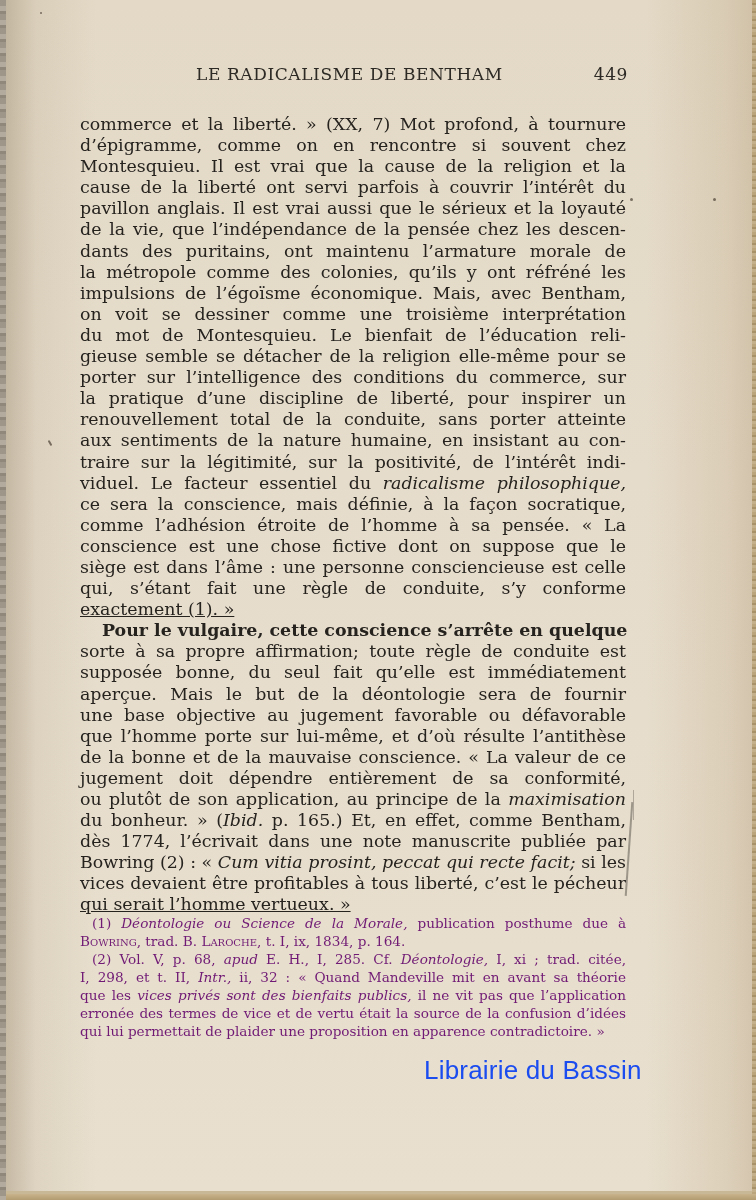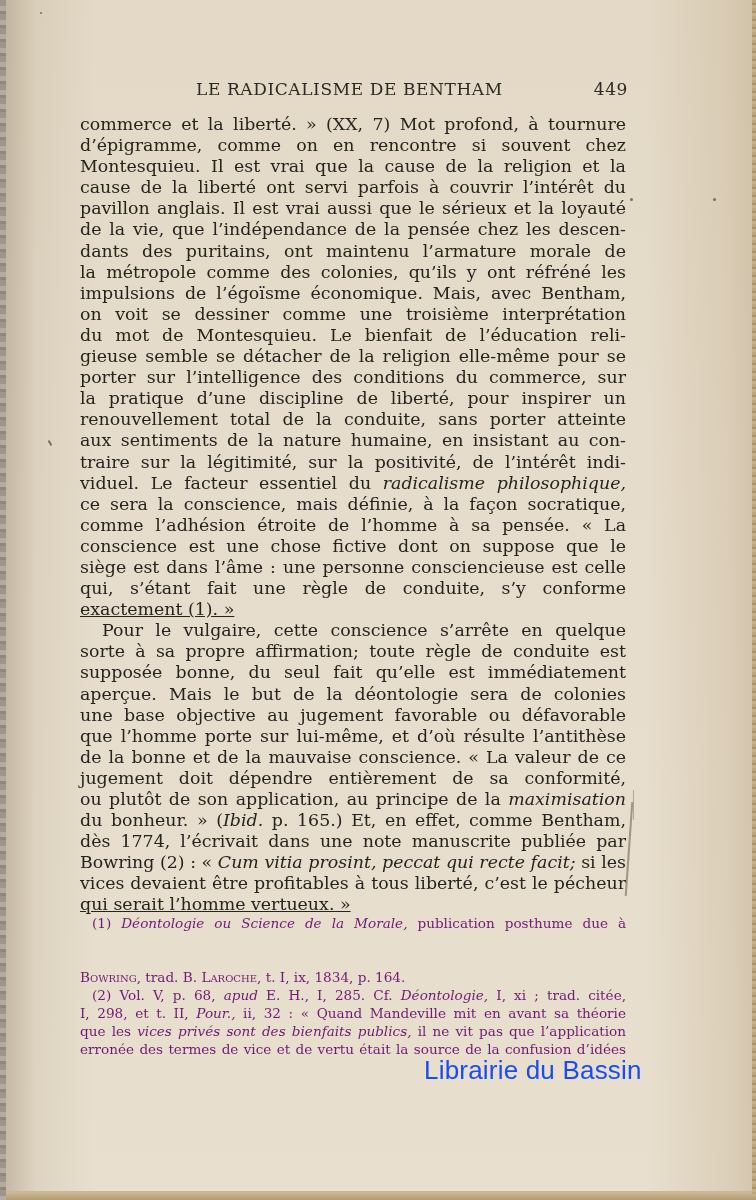--- a/index.html
+++ b/index.html
@@ -23,35 +23,35 @@
     position:absolute; left:6px; right:0; bottom:0; height:6px;
     background:linear-gradient(180deg,#c7b38c,#b29b71);
   }
   .left-strip {
     position:absolute; left:0; top:0; width:6px; height:1200px;
     background:repeating-linear-gradient(180deg,#9e9688 0 6px,#b3ab9d 6px 11px,#8f887b 11px 14px);
   }
   .header {
     position:absolute; top:64px; left:196px; width:432px;
     display:flex; justify-content:space-between; align-items:baseline;
-    color:#2d2a25; font-size:17px; letter-spacing:0.6px;margin-top:15px;
+    color:#2d2a25; font-size:17px; letter-spacing:0.6px;
   }
   .body-text {
     position:absolute; top:114px; left:80px; width:546px;
     color:#26231f; font-size:17.4px; line-height:21.1px;
     text-align:justify;
   }
   .body-text .line { display:block; text-align:justify; text-align-last:justify; white-space:nowrap; }
   .body-text .line.last { text-align-last:left;text-decoration:underline; }
   .footnotes {
     position:absolute; top:914px; left:80px; width:546px;
     color:#701a75; font-size:13.6px; line-height:18px;
   }
   .footnotes .line { display:block; text-align:justify; text-align-last:justify; white-space:nowrap; }
-  .footnotes .line.last { text-align-last:left;margin-top:36px; }
+  .footnotes .line.last { text-align-last:left; }
   .footnotes .indent { padding-left:12px; }
   i, .it { font-style:italic; }
   .sc { font-variant:small-caps; }
   .watermark {
     position:absolute; left:424px; top:1010px;
     font-family:"Liberation Sans", sans-serif; font-size:26px;
     color:#1a4cf0; letter-spacing:0.2px; white-space:nowrap;margin-top:45px;
   }
   .pencil-mark {
     position:absolute; left:628px; top:802px; width:2px; height:94px;
@@ -98,44 +98,45 @@
     <span class="line">traire sur la légitimité, sur la positivité, de l’intérêt indi-</span>
     <span class="line"><span>viduel. Le facteur essentiel du </span><i>radicalisme philosophique,</i></span>
     <span class="line">ce sera la conscience, mais définie, à la façon socratique,</span>
     <span class="line">comme l’adhésion étroite de l’homme à sa pensée. « La</span>
     <span class="line">conscience est une chose fictive dont on suppose que le</span>
     <span class="line">siège est dans l’âme : une personne consciencieuse est celle</span>
     <span class="line">qui, s’étant fait une règle de conduite, s’y conforme</span>
     <span class="line last">exactement (1). »</span>
   </div>
   <div>
-    <span class="line" style="padding-left:22px;box-sizing:border-box;width:100%;">Pour le vulgaire, cette conscience s’arrête en quelque</span>
+    <span class="line" style="padding-left:22px;box-sizing:border-box;width:100%;font-weight:bold;">Pour le vulgaire, cette conscience s’arrête en quelque</span>
     <span class="line">sorte à sa propre affirmation; toute règle de conduite est</span>
     <span class="line">supposée bonne, du seul fait qu’elle est immédiatement</span>
-    <span class="line">aperçue. Mais le but de la déontologie sera de colonies</span>
+    <span class="line">aperçue. Mais le but de la déontologie sera de fournir</span>
     <span class="line">une base objective au jugement favorable ou défavorable</span>
     <span class="line">que l’homme porte sur lui-même, et d’où résulte l’antithèse</span>
     <span class="line">de la bonne et de la mauvaise conscience. « La valeur de ce</span>
     <span class="line">jugement doit dépendre entièrement de sa conformité,</span>
     <span class="line"><span>ou plutôt de son application, au principe de la </span><i>maximisation</i></span>
     <span class="line"><span>du bonheur. » (</span><i>Ibid.</i><span> p. 165.) Et, en effet, comme Bentham,</span></span>
     <span class="line">dès 1774, l’écrivait dans une note manuscrite publiée par</span>
     <span class="line"><span>Bowring (2) : « </span><i>Cum vitia prosint, peccat qui recte facit;</i><span> si les</span></span>
     <span class="line">vices devaient être profitables à tous liberté, c’est le pécheur</span>
     <span class="line last">qui serait l’homme vertueux. »</span>
   </div>
 </div>
 
 <div class="footnotes">
   <span class="line indent"><span>(1) </span><i>Déontologie ou Science de la Morale,</i><span> publication posthume due à</span></span>
   <span class="line last"><span class="sc">Bowring</span><span>, trad. B. </span><span class="sc">Laroche</span><span>, t. I, ix, 1834, p. 164.</span></span>
   <span class="line indent"><span>(2) Vol. V, p. 68, </span><i>apud</i><span> E. H., I, 285. Cf. </span><i>Déontologie,</i><span> I, xi ; trad. citée,</span></span>
-  <span class="line"><span>I, 298, et t. II, </span><i>Pour.,</i><span> ii, 32 : « Quand Mandeville mit en avant sa théorie</span></span>
+  <span class="line"><span>I, 298, et t. II, </span><i>Intr.,</i><span> ii, 32 : « Quand Mandeville mit en avant sa théorie</span></span>
   <span class="line"><span>que les </span><i>vices privés sont des bienfaits publics,</i><span> il ne vit pas que l’application</span></span>
   <span class="line">erronée des termes de vice et de vertu était la source de la confusion d’idées</span>
+  <span class="line last">qui lui permettait de plaider une proposition en apparence contradictoire. »</span>
 </div>
 
 <div class="watermark">Librairie du Bassin</div>
 
 <div class="pencil-mark"></div>
 <div class="pencil-mark2"></div>
 <div class="speck" style="left:630px;top:198px;"></div>
 <div class="speck" style="left:713px;top:198px;"></div>
 <div class="speck" style="left:40px;top:12px;width:2px;height:2px;"></div>
 <div class="speck" style="left:49px;top:440px;width:2px;height:6px;border-radius:1px;transform:rotate(-30deg);"></div>

